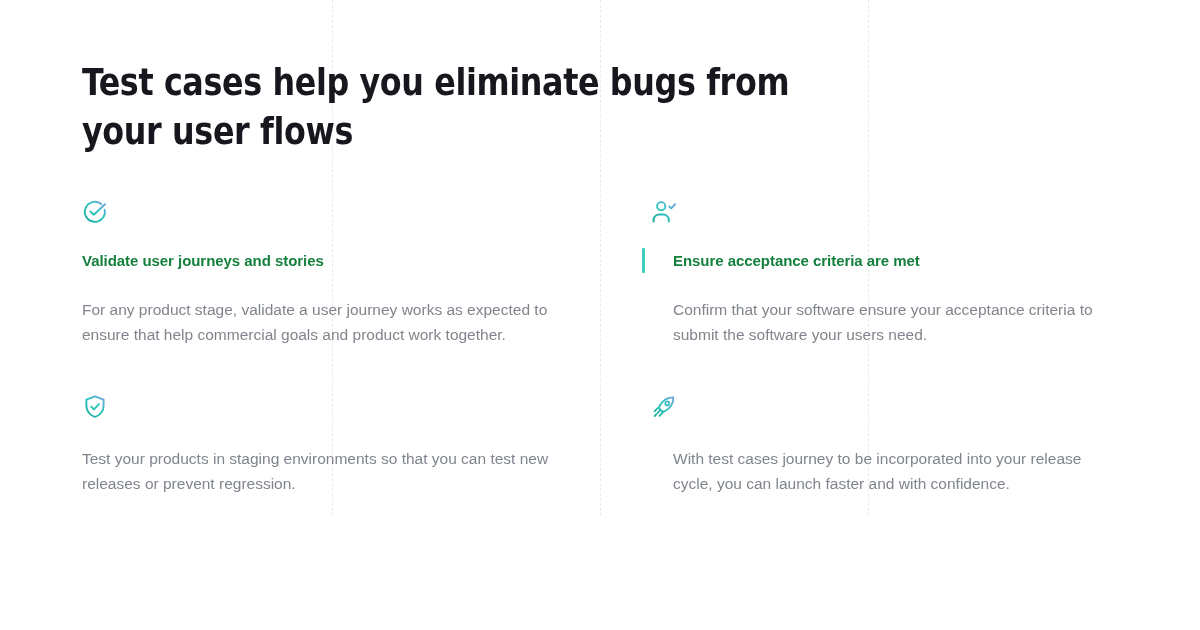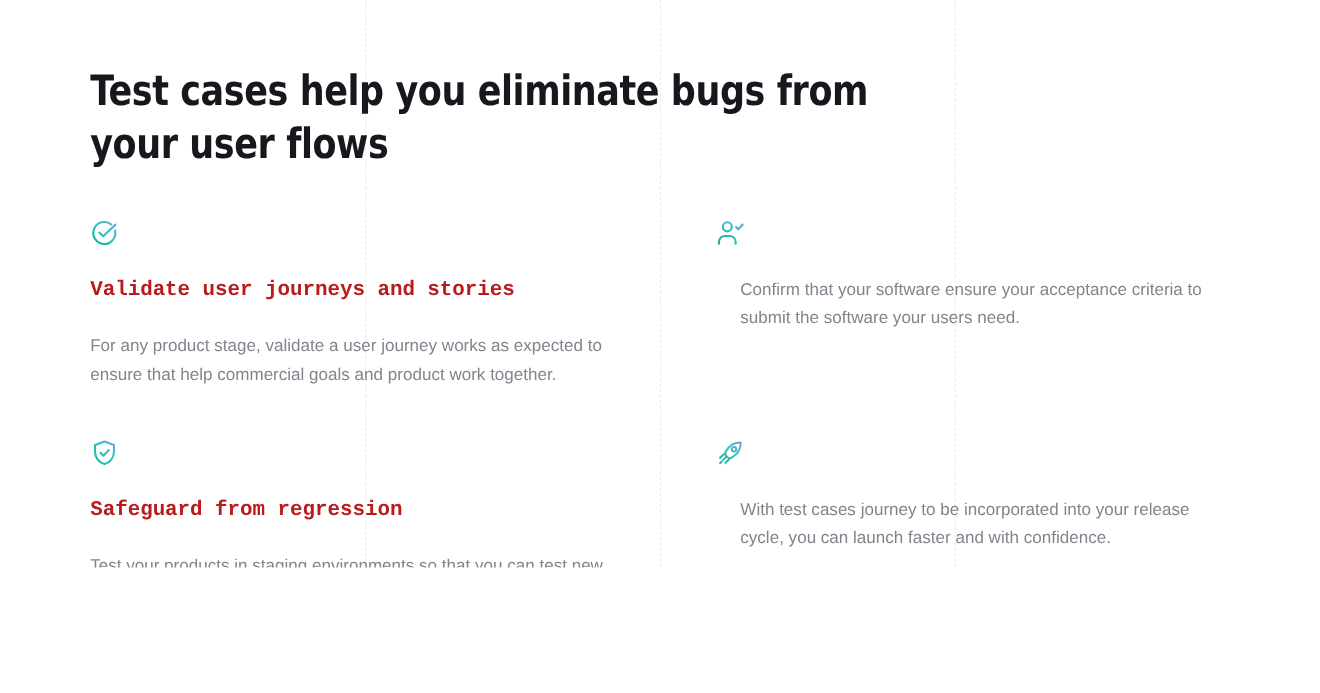--- a/index.html
+++ b/index.html
@@ -77,26 +77,26 @@
   .feature-icon {
     width:26px;
     height:26px;
     display:block;
     margin-bottom:26px;
   }
   .feature-icon svg { display:block; width:26px; height:26px; }
 
   .feature-heading {
     position:relative;
-    font-family:Liberation Mono, monospace;
+    font-family:Liberation Sans, sans-serif;
     font-weight:700;
-    font-size:19px;
+    font-size:15px;
     line-height:1.3;
     letter-spacing:-0.05px;
-    color:#b91c1c;
+    color:#15803d;
   }
   .feature.col-right .feature-heading {
     padding-left:22px;
   }
   .feature.col-right .feature-heading::before {
     content:"";
     position:absolute;
     left:-9px;
     top:-3px;
     width:3px;
@@ -161,38 +161,38 @@
                 <stop offset="0" stop-color="#17a89a"></stop>
                 <stop offset="0.55" stop-color="#2cc6c0"></stop>
                 <stop offset="1" stop-color="#7f9ae0"></stop>
               </linearGradient>
             </defs>
             <circle cx="10.2" cy="7.2" r="4.1" stroke="url(#gradB)" stroke-width="1.9"></circle>
             <path d="M2.6 22.6v-1.7a5.4 5.4 0 0 1 5.4-5.4h4.4a5.4 5.4 0 0 1 5.4 5.4v1.7" stroke="url(#gradB)" stroke-width="1.9" stroke-linecap="round"></path>
             <path d="M18.2 7.4l2 2 4-4.3" stroke="url(#gradB)" stroke-width="1.9" stroke-linecap="round" stroke-linejoin="round"></path>
           </svg>
         </span>
+        <div class="feature-heading">Ensure acceptance criteria are met</div>
         <p class="feature-body">Confirm that your software ensure your acceptance criteria to submit the software your users need.</p>
       </div>
 
       <div class="feature col-left row-bottom">
         <span class="feature-icon">
           <svg viewBox="0 0 26 26" fill="none" xmlns="http://www.w3.org/2000/svg">
             <defs>
               <linearGradient id="gradC" x1="2" y1="24" x2="24" y2="2" gradientUnits="userSpaceOnUse">
                 <stop offset="0" stop-color="#17a89a"></stop>
                 <stop offset="0.55" stop-color="#2cc6c0"></stop>
                 <stop offset="1" stop-color="#7f9ae0"></stop>
               </linearGradient>
             </defs>
             <path d="M13 2.3l8.6 3.3v6.1c0 5.3-3.6 9.8-8.6 11.2-5-1.4-8.6-5.9-8.6-11.2V5.6L13 2.3z" stroke="url(#gradC)" stroke-width="1.9" stroke-linejoin="round"></path>
             <path d="M9.3 12.6l2.7 2.7 5-5.2" stroke="url(#gradC)" stroke-width="1.9" stroke-linecap="round" stroke-linejoin="round"></path>
           </svg>
         </span>
-        <div class="feature-heading">Safeguard from regression</div>
         <p class="feature-body">Test your products in staging environments so that you can test new releases or prevent regression.</p>
       </div>
 
       <div class="feature col-right row-bottom">
         <span class="feature-icon">
           <svg viewBox="0 0 26 26" fill="none" xmlns="http://www.w3.org/2000/svg">
             <defs>
               <linearGradient id="gradD" x1="2" y1="24" x2="24" y2="2" gradientUnits="userSpaceOnUse">
                 <stop offset="0" stop-color="#17a89a"></stop>
                 <stop offset="0.55" stop-color="#2cc6c0"></stop>

